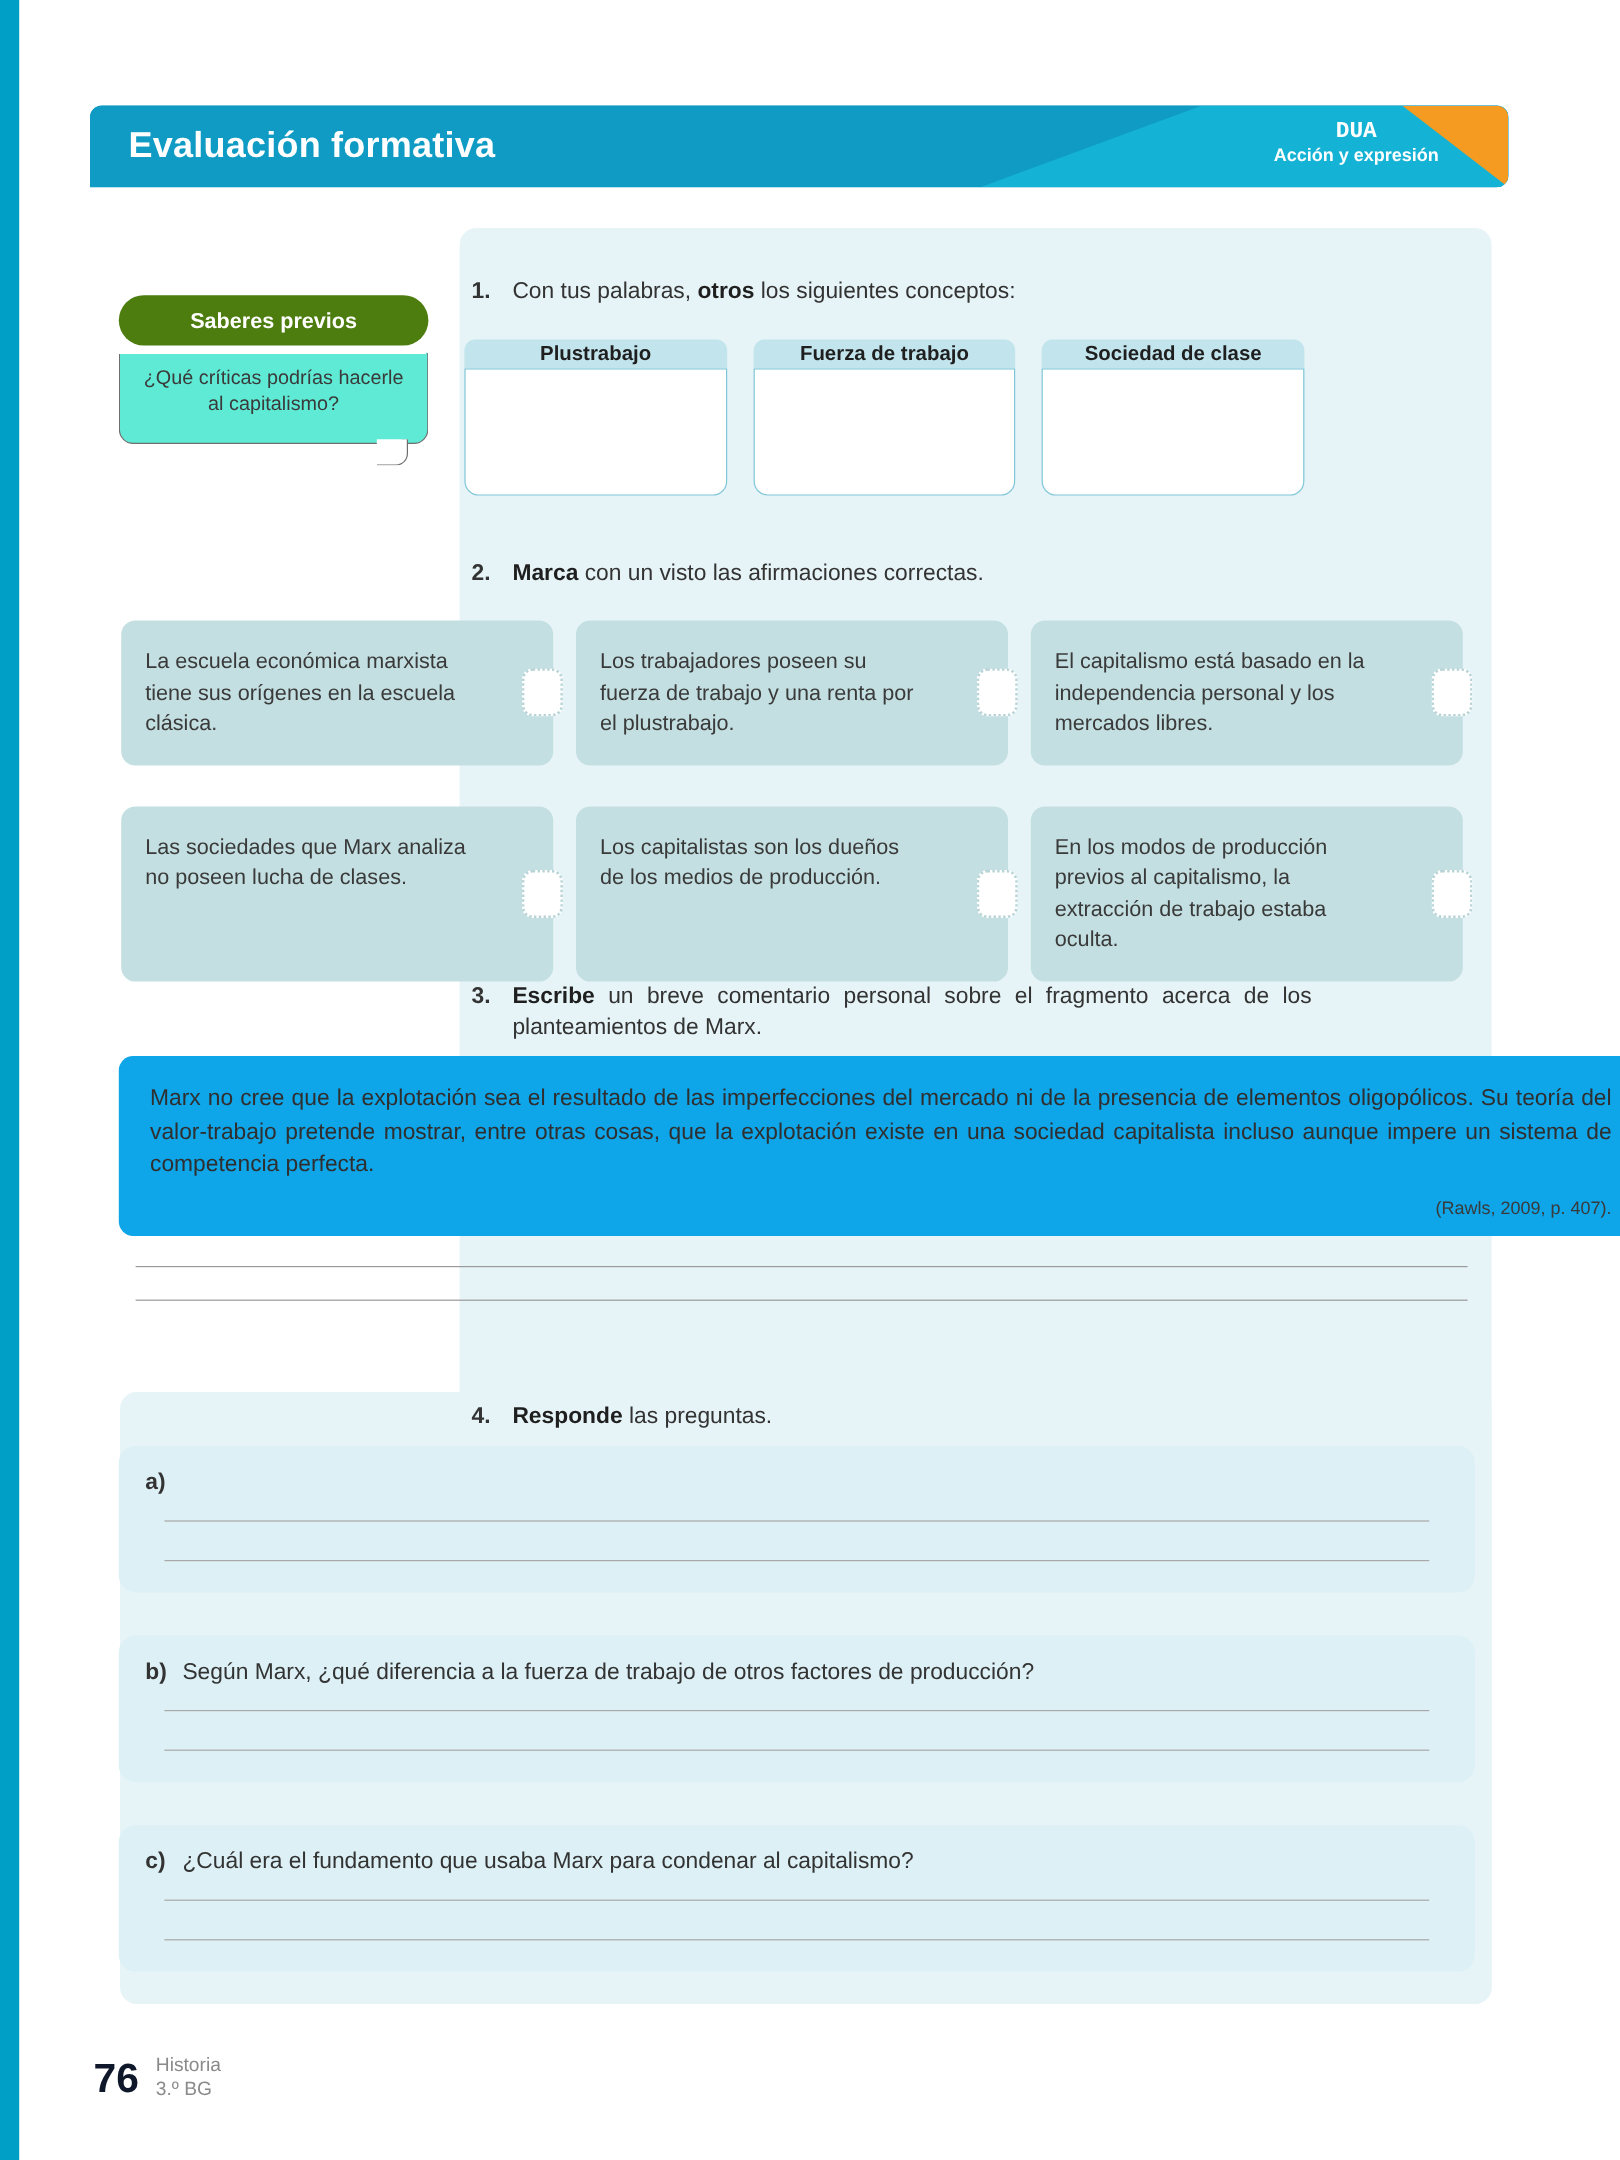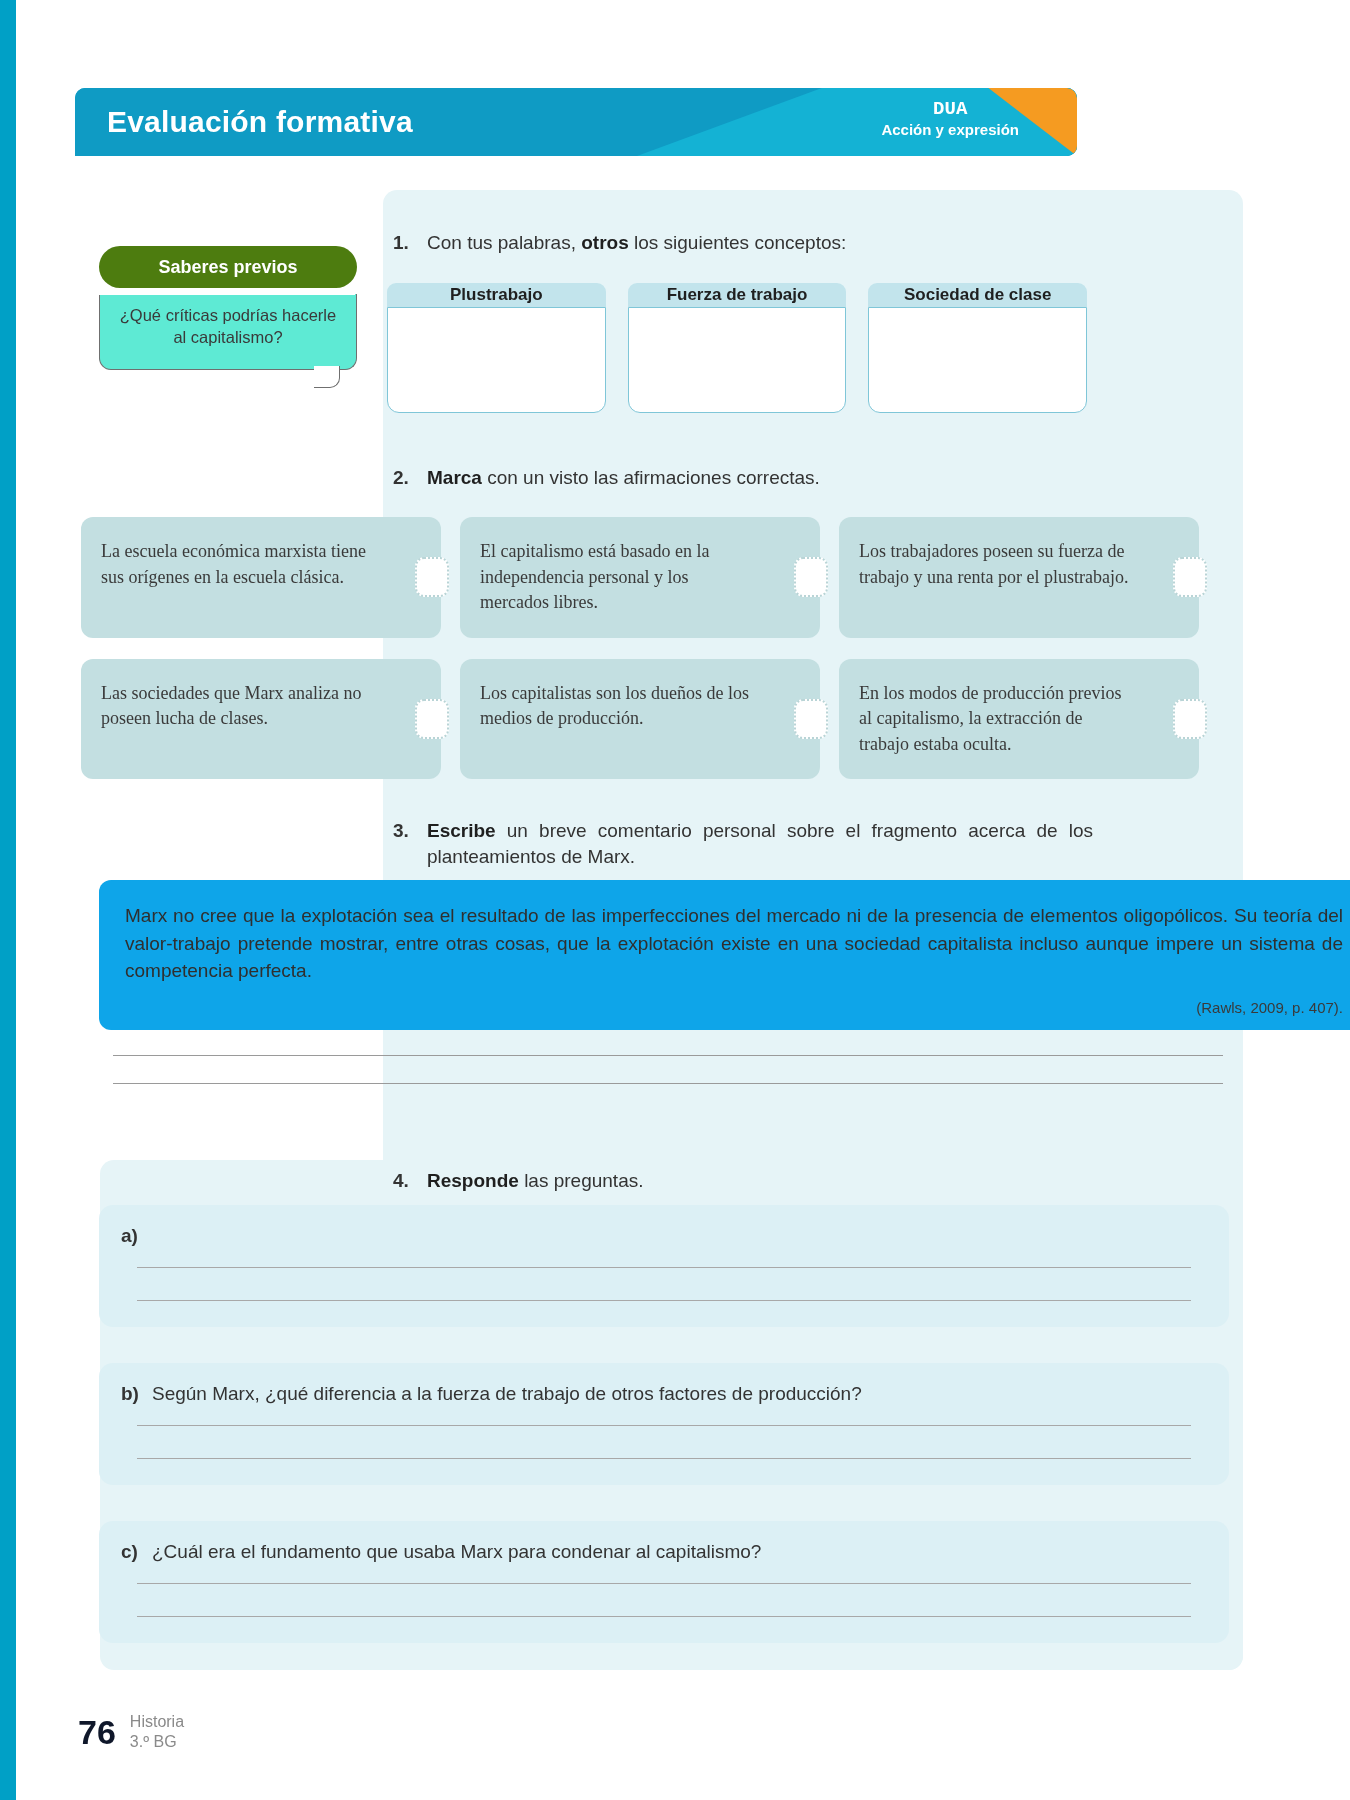--- a/index.html
+++ b/index.html
@@ -26,21 +26,21 @@
   .page {
     position: absolute;
     left: 0; top: 0;
     width: 1350px; height: 1800px;
   }
 
   
   .header {
     position: absolute;
     left: 75px; top: 88px;
-    width: 1002px; height: 68px;
+    width: 1182px; height: 68px;
     border-radius: 10px 10px 10px 0;
     overflow: hidden;
     background: #0f9bc4;
   }
   .header-left-fill {
     position: absolute; left: 0; top: 0;
     width: 100%; height: 100%;
     background: #0f9bc4;
   }
   .header-right-fill {
@@ -195,26 +195,25 @@
   .concept-field {
     height: 106px;
     background: #ffffff;
     border: 1px solid #7fc6d8;
     border-radius: 0 0 12px 12px;
   }
 
   
   .statements {
     position: absolute;
-    left: 81px; top: 517px;
+    left: 101px; top: 517px;
     width: 1130px;
     display: grid;
     grid-template-columns: repeat(3, 360px);
-    gap: 21px 19px;
-    font-family: Liberation Serif, serif;
+    gap: 34px 19px;
   }
   .stmt {
     position: relative;
     background: #c3dfe1;
     border-radius: 12px;
     padding: 22px 68px 22px 20px;
     min-height: 113px;
     font-size: 18px;
     line-height: 1.42;
     color: #3a3a3a;
@@ -366,25 +365,25 @@
     <span class="num">2.</span>
     <span class="body"><b>Marca</b><span> con un visto las afirmaciones correctas.</span></span>
   </div>
 
   <div class="statements">
     <div class="stmt">
       <span>La escuela económica marxista tiene sus orígenes en la escuela clásica.</span>
       <span class="stmt-check"></span>
     </div>
     <div class="stmt">
+      <span>Los trabajadores poseen su fuerza de trabajo y una renta por el plustrabajo.</span>
+      <span class="stmt-check"></span>
+    </div>
+    <div class="stmt">
       <span>El capitalismo está basado en la independencia personal y los mercados libres.</span>
-      <span class="stmt-check"></span>
-    </div>
-    <div class="stmt">
-      <span>Los trabajadores poseen su fuerza de trabajo y una renta por el plustrabajo.</span>
       <span class="stmt-check"></span>
     </div>
     <div class="stmt">
       <span>Las sociedades que Marx analiza no poseen lucha de clases.</span>
       <span class="stmt-check"></span>
     </div>
     <div class="stmt">
       <span>Los capitalistas son los dueños de los medios de producción.</span>
       <span class="stmt-check"></span>
     </div>

